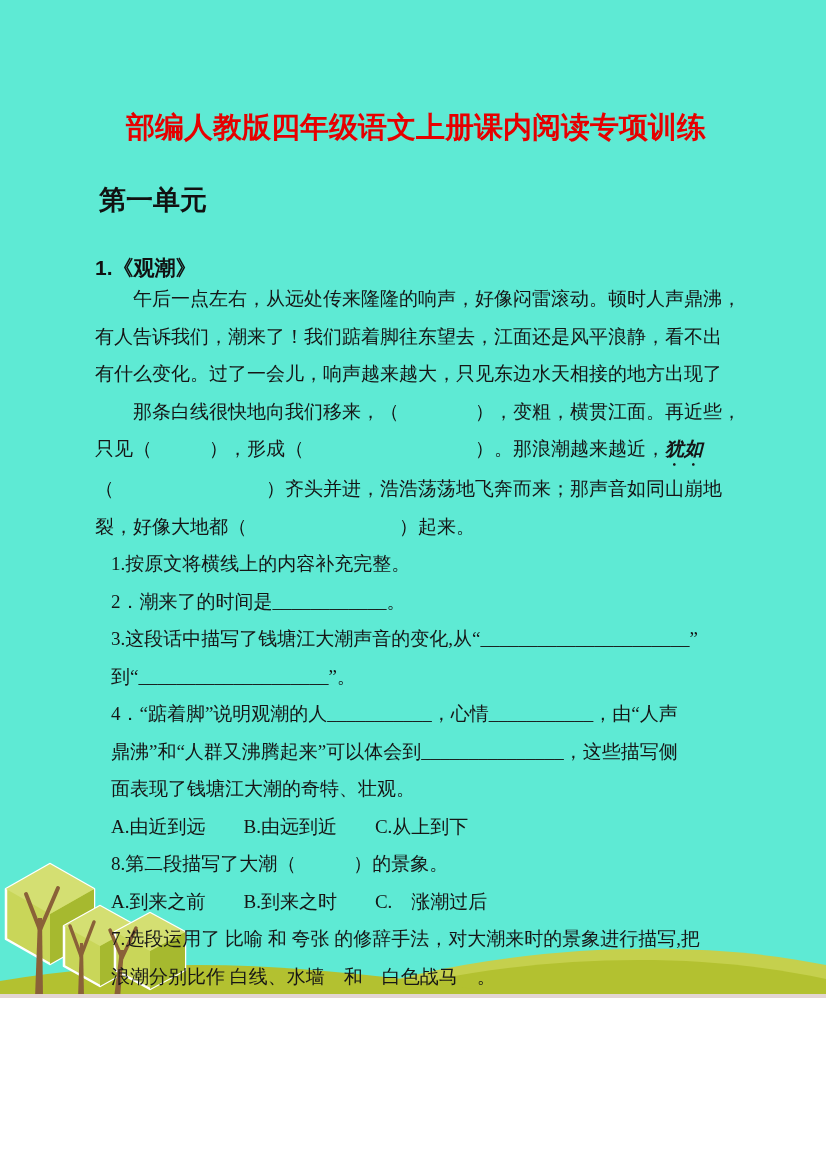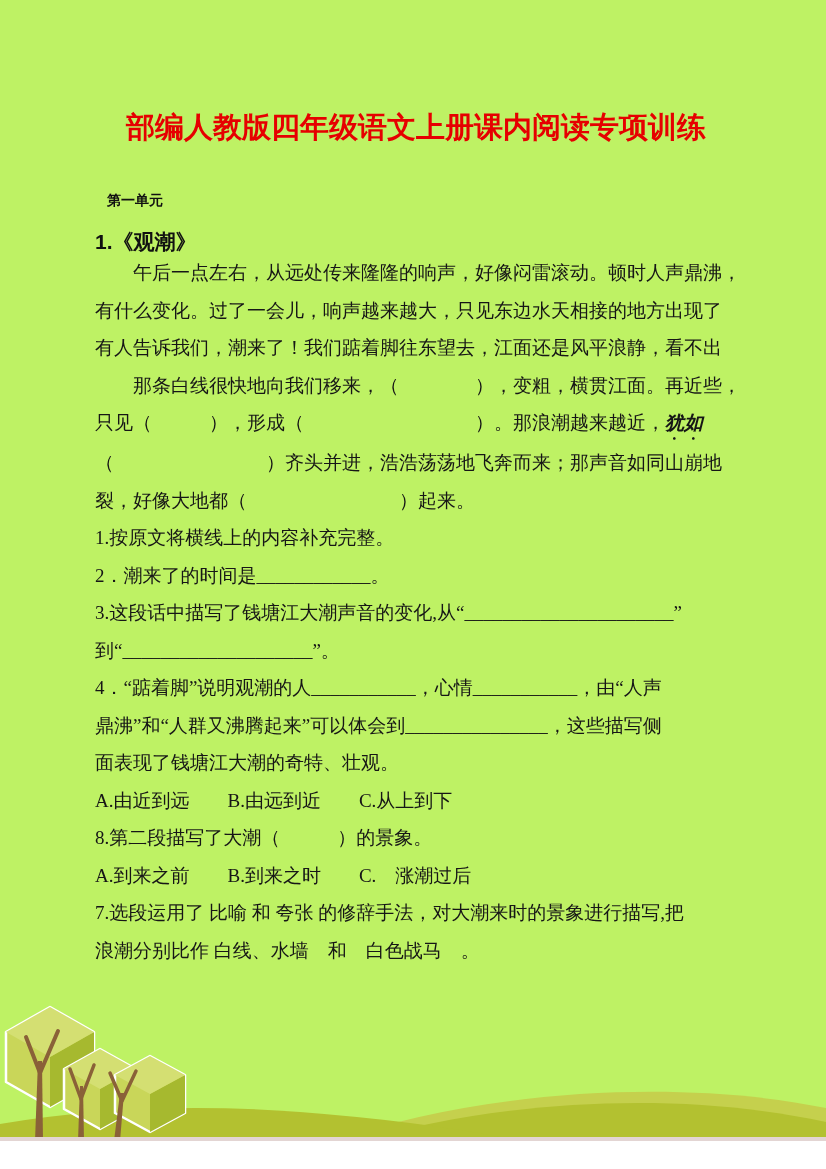--- a/index.html
+++ b/index.html
@@ -1,50 +1,50 @@
 <!DOCTYPE html>
 <html><head>
 <meta charset="utf-8">
 <style>
   html, body { margin:0; padding:0; background:#ffffff; }
   body {
     width:826px; height:1169px; position:relative; overflow:hidden;
     font-family:"Liberation Serif", serif; color:#161616;
   }
-  .page { position:absolute; inset:0; width:826px; height:1141px; background:#bef264; }
+  .page { position:absolute; inset:0; width:826px; height:998px; background:#5eead4; }
 
   .footer-art { position:absolute; left:0; bottom:0; width:826px; height:240px; z-index:0; }
 
   .content { position:absolute; left:95px; top:0; width:642px; z-index:1; }
 
   .title {
     margin:110px 0 0 0; font-size:29px; line-height:34px; font-weight:bold;
     color:#e60000; text-align:center; white-space:nowrap;
     font-family:"Liberation Serif", serif; letter-spacing:0px;
   }
   .unit {
-    margin:44px 0 0 12px; font-size:14px; line-height:25px; font-weight:bold;
+    margin:44px 0 0 4px; font-size:27px; line-height:25px; font-weight:bold;
     font-family:"Liberation Sans", sans-serif; color:#111;
   }
   .lesson {
-    margin:16px 0 0 0; font-size:21px; line-height:25px; font-weight:bold;
+    margin:42px 0 0 0; font-size:21px; line-height:25px; font-weight:bold;
     font-family:"Liberation Sans", sans-serif; color:#111;
   }
   .passage { margin-top:0px; font-size:19px; line-height:37.5px; }
   .passage .line { white-space:nowrap; }
   .passage .indent { text-indent:38px; }
   .em-bold {
     font-weight:bold;
     -webkit-text-emphasis:filled dot #161616;
     text-emphasis:filled dot #161616;
     -webkit-text-emphasis-position:under right;
     text-emphasis-position:under right;
     font-style:italic;
   }
-  .questions { font-size:19px; line-height:37.5px; }
+  .questions { font-size:19px; line-height:37.5px;margin-left:16px; }
   .questions .q-line { white-space:nowrap; }
 </style>
 </head>
 <body>
 
 <div class="page">
 
   <svg class="footer-art" viewBox="0 0 826 240" preserveAspectRatio="none">
 
     <path d="M335,240 C480,189 680,177 826,207 L826,240 Z" fill="#c5d04d"></path>
@@ -79,22 +79,22 @@
     <rect x="0" y="236" width="826" height="4" fill="#e3d5d3"></rect>
   </svg>
 
   <div class="content">
     <h1 class="title">部编人教版四年级语文上册课内阅读专项训练</h1>
     <h2 class="unit">第一单元</h2>
     <h3 class="lesson">1.《观潮》</h3>
 
     <div class="passage">
       <div class="line indent">午后一点左右，从远处传来隆隆的响声，好像闷雷滚动。顿时人声鼎沸，</div>
+      <div class="line">有人告诉我们，潮来了！我们踮着脚往东望去，江面还是风平浪静，看不出</div>
       <div class="line">有什么变化。过了一会儿，响声越来越大，只见东边水天相接的地方出现了</div>
-      <div class="line">有人告诉我们，潮来了！我们踮着脚往东望去，江面还是风平浪静，看不出</div>
       <div class="line indent">那条白线很快地向我们移来，（　　　　），变粗，横贯江面。再近些，</div>
       <div class="line"><span>只见（　　　），形成（　　　　　　　　　）。那浪潮越来越近，</span><span class="em-bold">犹如</span></div>
       <div class="line">（　　　　　　　　）齐头并进，浩浩荡荡地飞奔而来；那声音如同山崩地</div>
       <div class="line">裂，好像大地都（　　　　　　　　）起来。</div>
     </div>
 
     <div class="questions">
       <div class="q-line">1.按原文将横线上的内容补充完整。</div>
       <div class="q-line">2．潮来了的时间是____________。</div>
       <div class="q-line">3.这段话中描写了钱塘江大潮声音的变化,从“______________________”</div>

